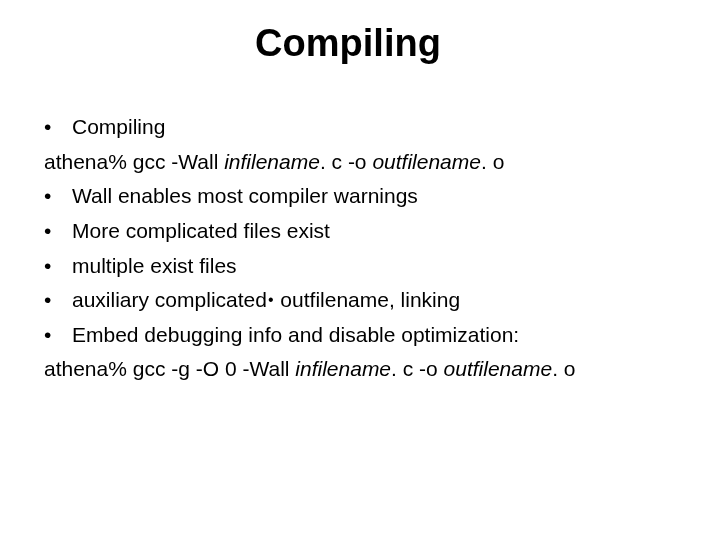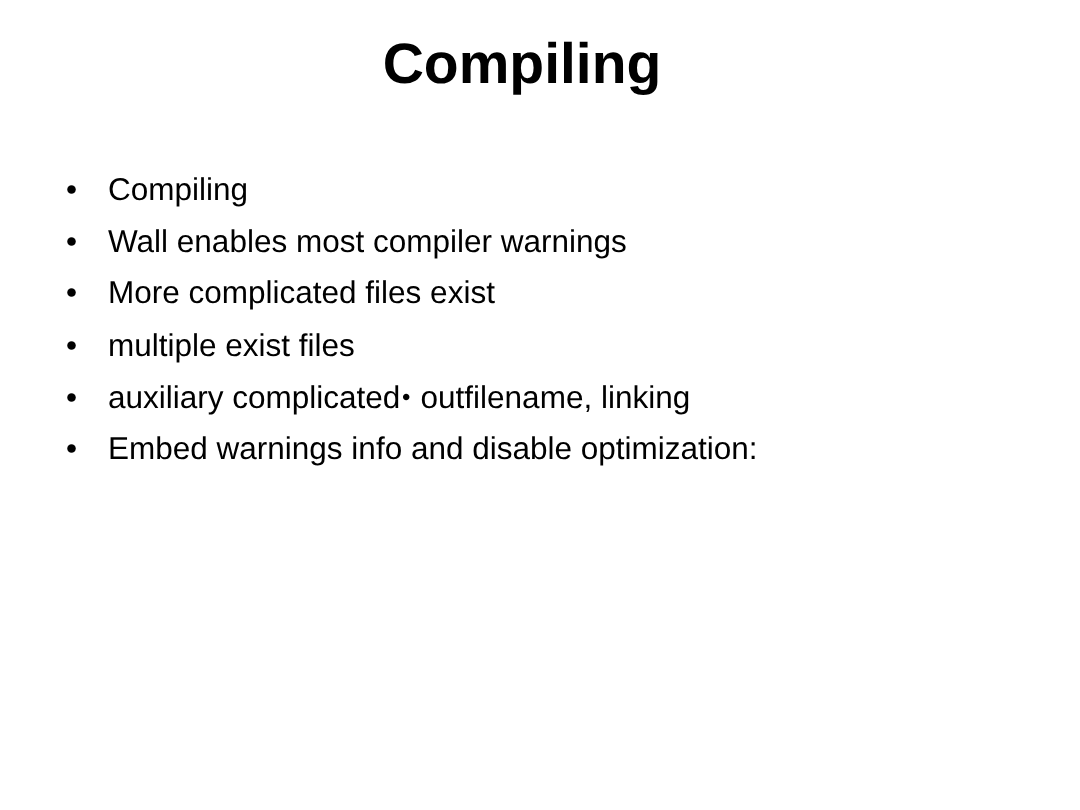--- a/index.html
+++ b/index.html
@@ -71,20 +71,23 @@
 
   <div class="title">Compiling</div>
 
   <div class="body">
 
     <div class="line bullet-row">
       <span class="bullet-dot">•</span>
       <span class="bullet-text">Compiling</span>
     </div>
 
+    <div class="line flush">
+      <span>athena% gcc -Wall </span><span class="italic">infilename</span><span>. c -o </span><span class="italic">outfilename</span><span>. o</span>
+    </div>
 
     <div class="line bullet-row">
       <span class="bullet-dot">•</span>
       <span class="bullet-text">Wall enables most compiler warnings</span>
     </div>
 
     <div class="line bullet-row">
       <span class="bullet-dot">•</span>
       <span class="bullet-text">More complicated files exist</span>
     </div>
@@ -94,18 +97,21 @@
       <span class="bullet-text">multiple exist files</span>
     </div>
 
     <div class="line bullet-row">
       <span class="bullet-dot">•</span>
       <span class="bullet-text"><span>auxiliary complicated</span><span class="mid-dot">•</span><span> outfilename, linking</span></span>
     </div>
 
     <div class="line bullet-row">
       <span class="bullet-dot">•</span>
-      <span class="bullet-text">Embed warnings info and disable optimization:</span>
+      <span class="bullet-text">Embed debugging info and disable optimization:</span>
     </div>
 
+    <div class="line flush">
+      <span>athena% gcc -g -O 0 -Wall </span><span class="italic">infilename</span><span>. c -o </span><span class="italic">outfilename</span><span>. o</span>
+    </div>
 
   </div>
 </div>
 
 </body></html>

